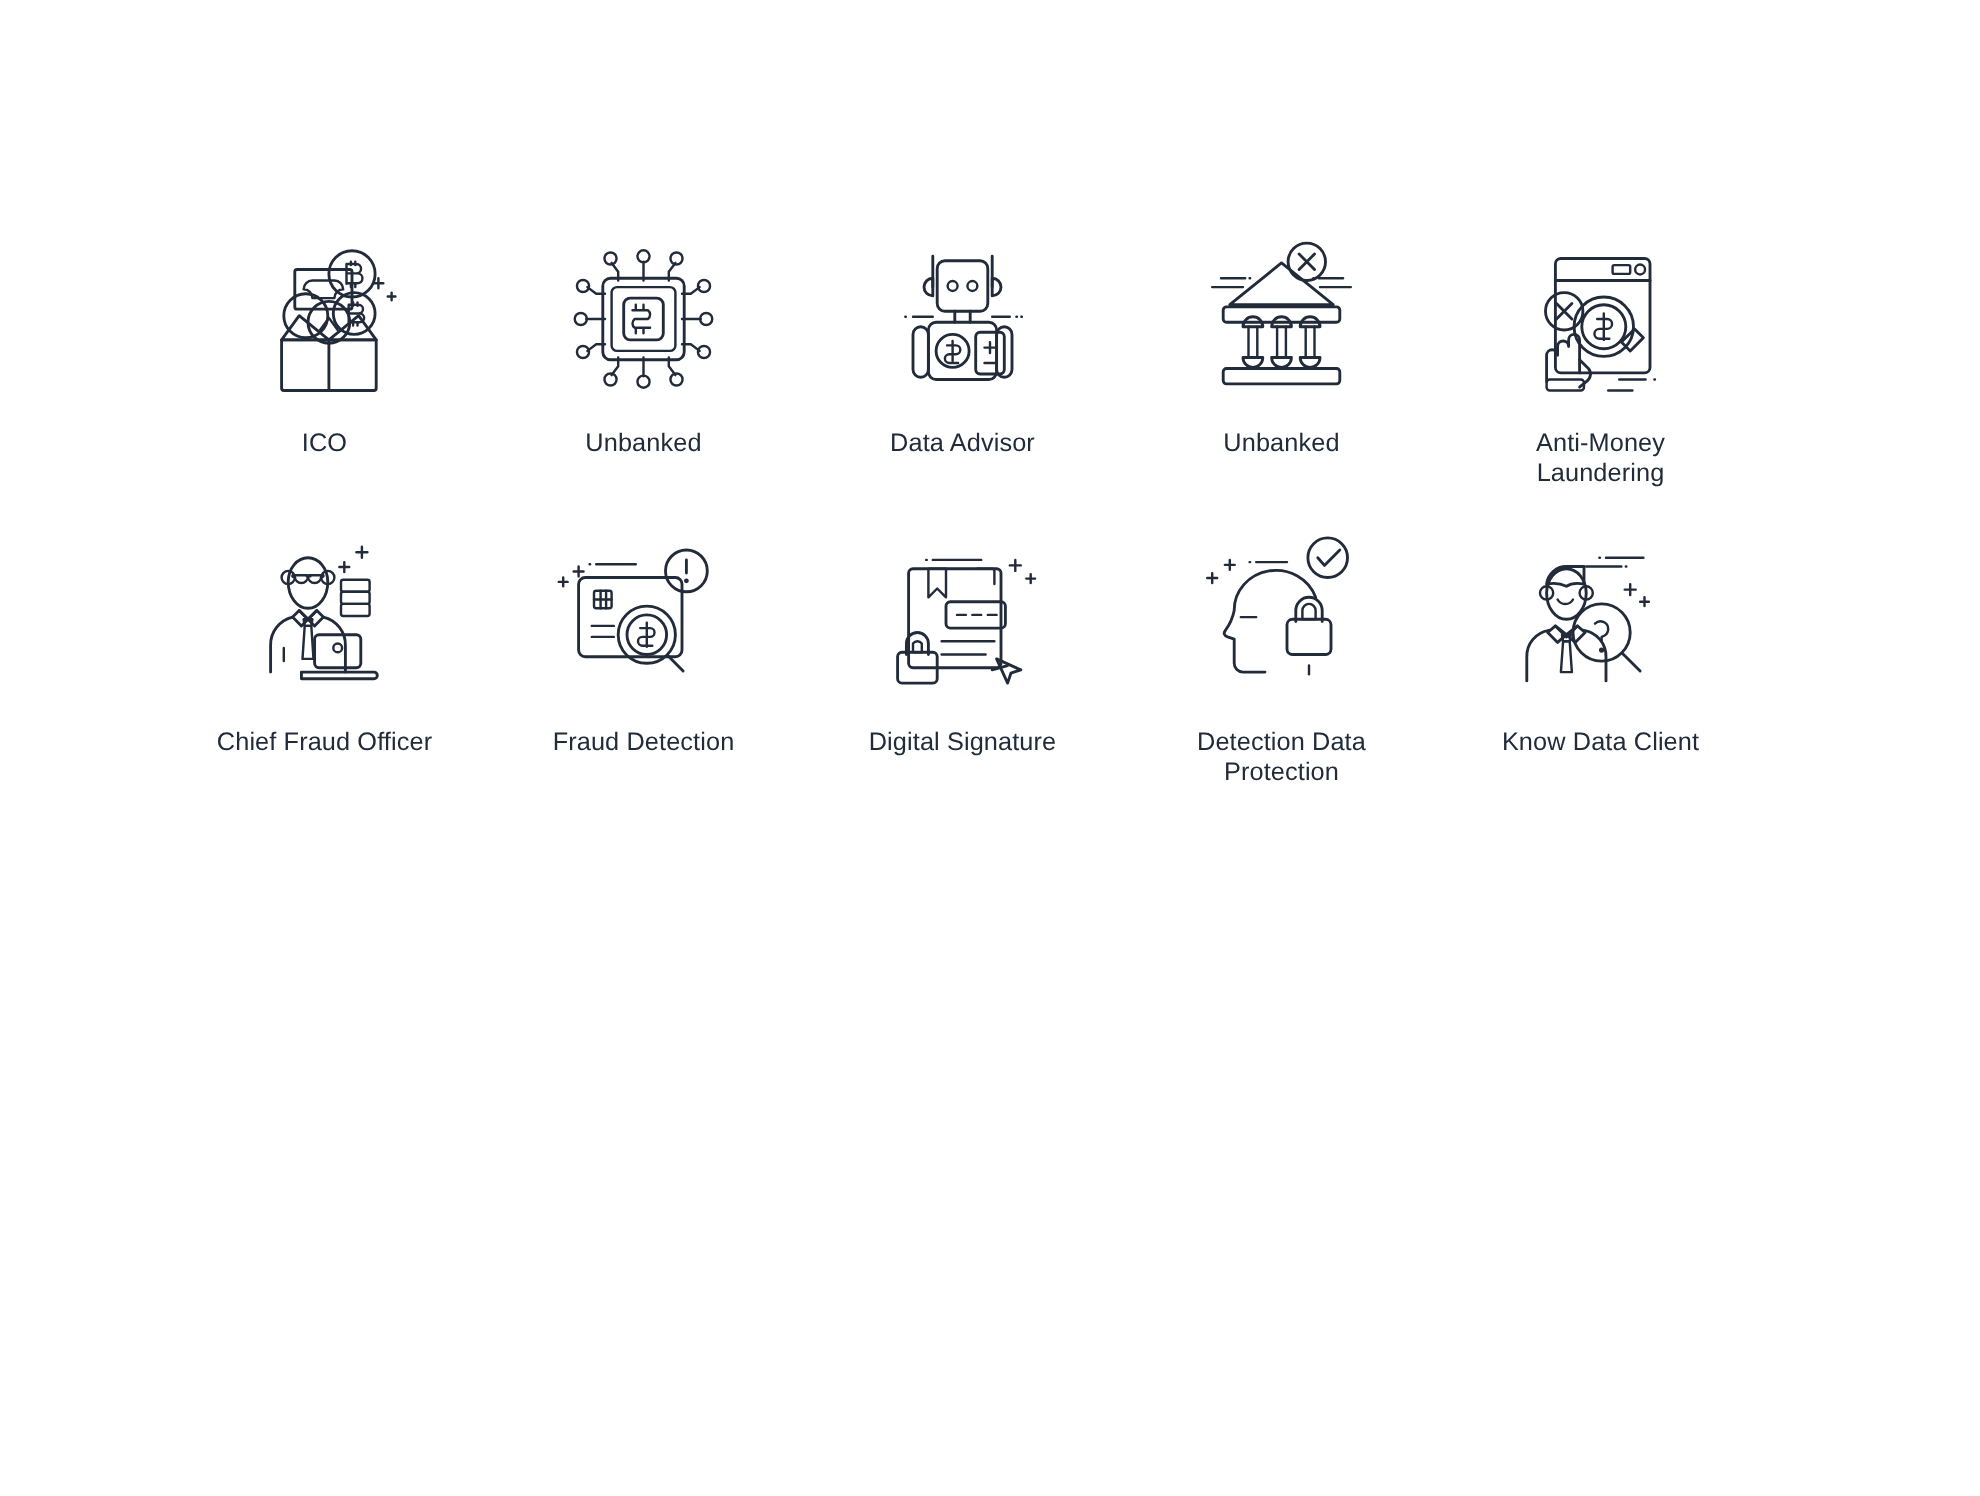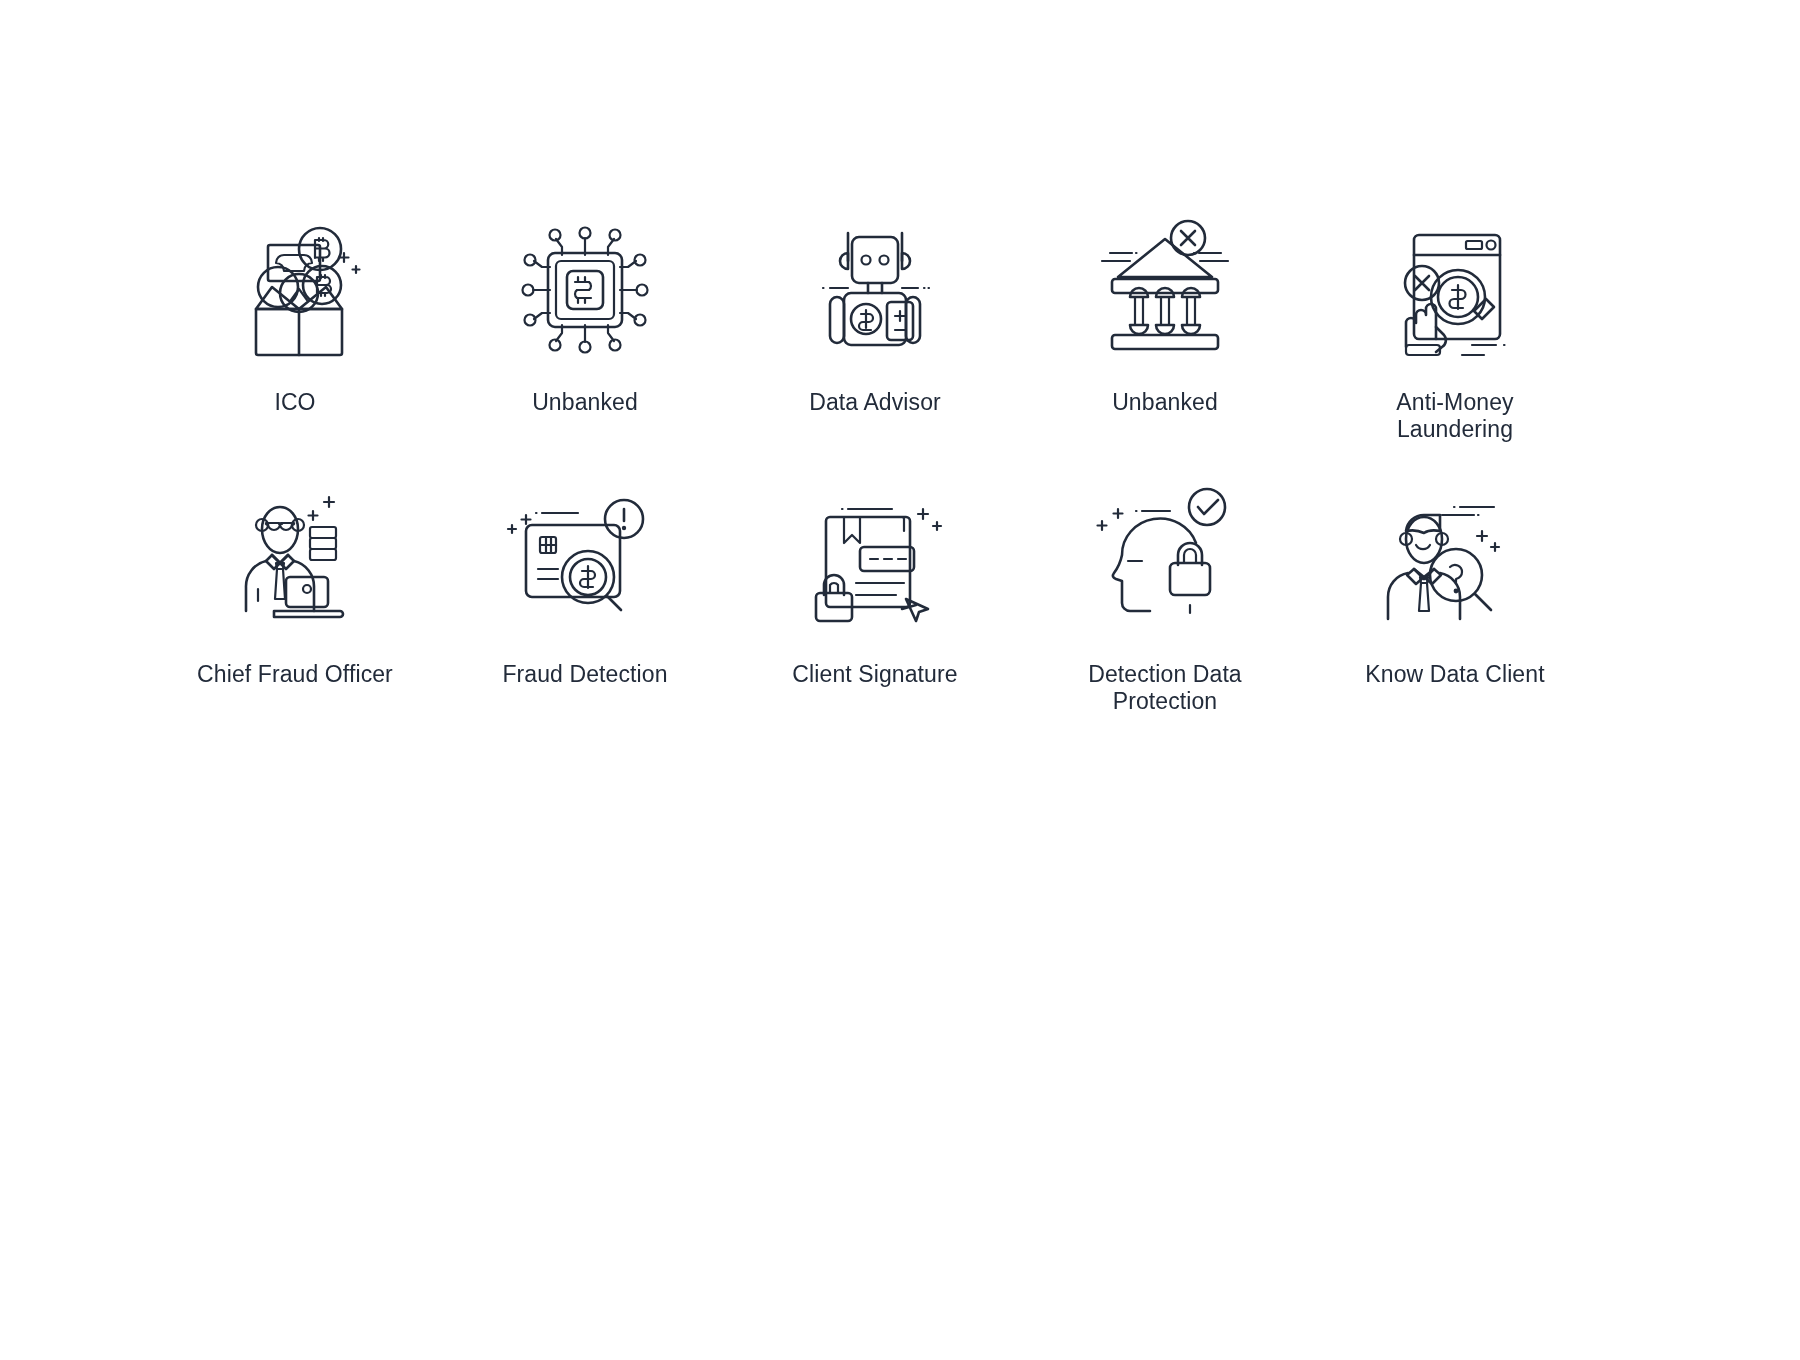--- a/index.html
+++ b/index.html
@@ -325,21 +325,21 @@
           <path class="ln-thin" d="M66 106 h48 M66 118 h40"></path>
 
           <path class="ln" d="M34 118 v-10 a10 10 0 0 1 20 0 v10" fill="#ffffff"></path>
           <rect class="ln" x="26" y="116" width="36" height="28" rx="4" fill="#ffffff"></rect>
           <path class="ln-thin" d="M40 108 a5 5 0 0 1 8 0 v8 h-8z" fill="#ffffff"></path>
 
           <path class="ln" d="M116 122 l22 10 l-9 3 l-3 9z" fill="#F9514C" stroke="#F9514C"></path>
           <path class="ln" d="M112 132 l14 -4" stroke="#222b3a"></path>
         </svg>
       </div>
-      <div class="icon-label">Client Signature</div>
+      <div class="icon-label">Digital Signature</div>
     </div>
 
     <div class="icon-cell">
       <div class="icon-art">
         <svg viewBox="0 0 170 170">
 
           <path class="ln-thin" d="M22 44 v9 M17.5 48.5 h9 M38 32 v9 M33.5 36.5 h9"></path>
 
           <path class="ln-thin" d="M56 34 h0.5 M62 34 h28"></path>
 

